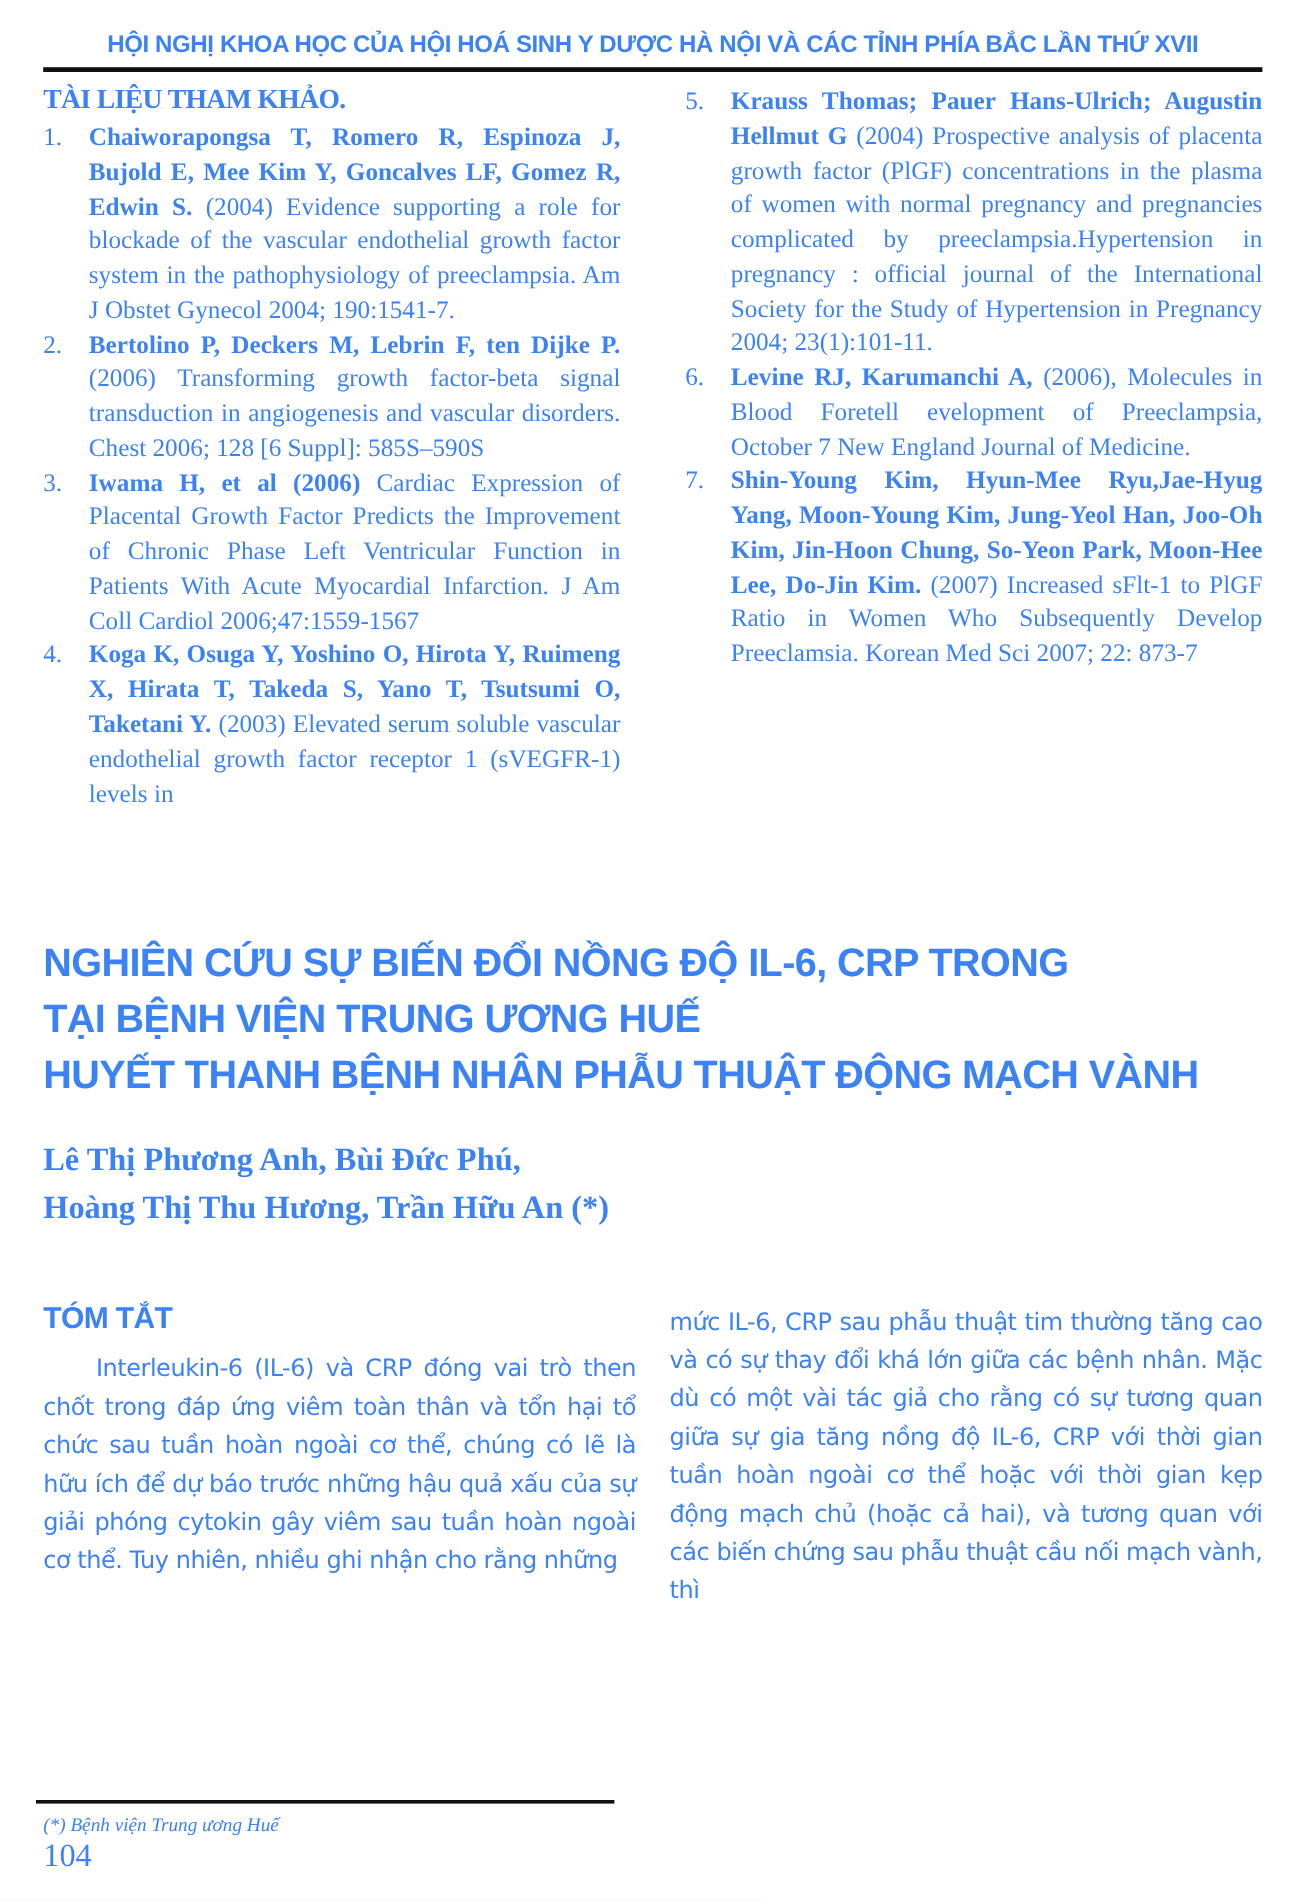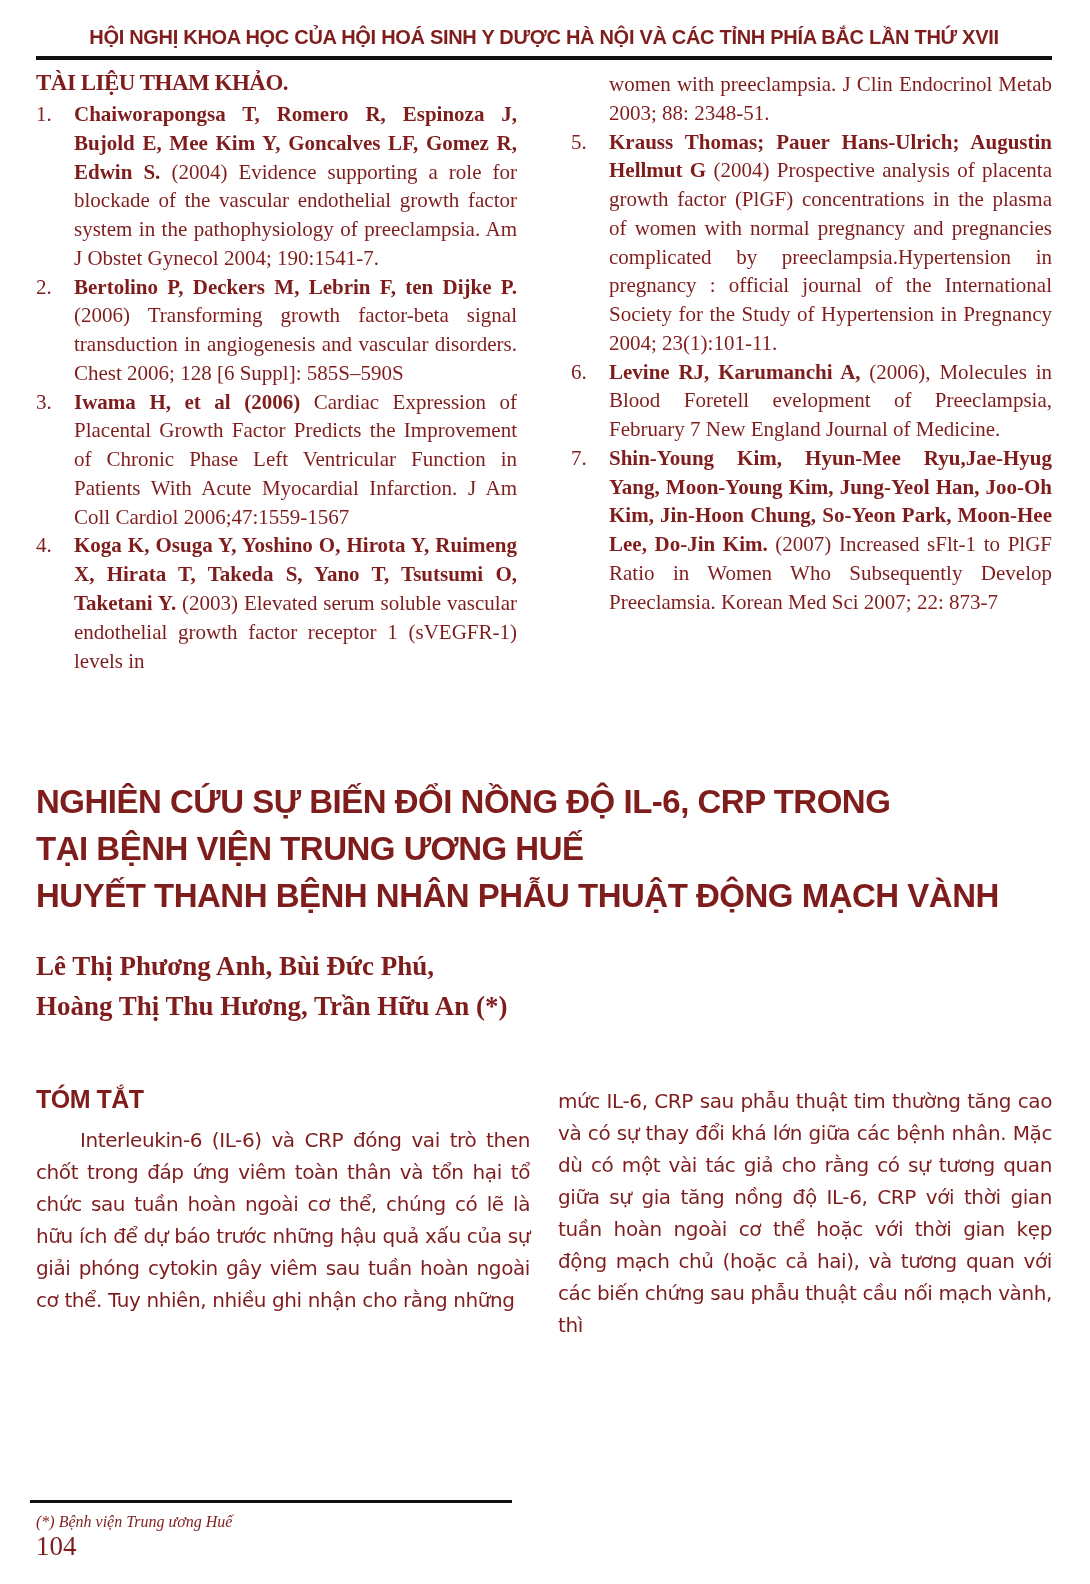--- a/index.html
+++ b/index.html
@@ -3,21 +3,21 @@
 <meta charset="utf-8">
 <style>
   * { margin: 0; padding: 0; box-sizing: border-box; }
   html, body { background: #e8e8e8; }
   .page {
     position: relative;
     width: 1090px;
     height: 1584px;
     margin: 0 auto;
     background: #ffffff;
-    color: #7f1d1d;
+    color: #3b82f6;
     overflow: hidden;
   }
   .content {
     padding: 26px 38px 0 36px;
   }
   
   .running-head {
     text-align: center;
     font-family: "Liberation Sans", sans-serif;
     font-weight: bold;
@@ -150,33 +150,29 @@
           <span class="ref-body"><b>Iwama H, et al (2006)</b><span> Cardiac Expression of Placental Growth Factor Predicts the Improvement of Chronic Phase Left Ventricular Function in Patients With Acute Myocardial Infarction. J Am Coll Cardiol 2006;47:1559-1567</span></span>
         </div>
 
         <div class="ref">
           <span class="ref-num">4.</span>
           <span class="ref-body"><b>Koga K, Osuga Y, Yoshino O, Hirota Y, Ruimeng X, Hirata T, Takeda S, Yano T, Tsutsumi O, Taketani Y.</b><span> (2003) Elevated serum soluble vascular endothelial growth factor receptor 1 (sVEGFR-1) levels in</span></span>
         </div>
       </div>
 
       <div class="ref-col">
-        <div class="ref">
-          <span class="ref-num"></span>
-          <span class="ref-body">women with preeclampsia. J Clin Endocrinol Metab 2003; 88: 2348-51.</span>
-        </div>
 
         <div class="ref">
           <span class="ref-num">5.</span>
           <span class="ref-body"><b>Krauss Thomas; Pauer Hans-Ulrich; Augustin Hellmut G</b><span> (2004) Prospective analysis of placenta growth factor (PlGF) concentrations in the plasma of women with normal pregnancy and pregnancies complicated by preeclampsia.Hypertension in pregnancy : official journal of the International Society for the Study of Hypertension in Pregnancy 2004; 23(1):101-11.</span></span>
         </div>
 
         <div class="ref">
           <span class="ref-num">6.</span>
-          <span class="ref-body"><b>Levine RJ, Karumanchi A,</b><span> (2006), Molecules in Blood Foretell evelopment of Preeclampsia, February 7 New England Journal of Medicine.</span></span>
+          <span class="ref-body"><b>Levine RJ, Karumanchi A,</b><span> (2006), Molecules in Blood Foretell evelopment of Preeclampsia, October 7 New England Journal of Medicine.</span></span>
         </div>
 
         <div class="ref">
           <span class="ref-num">7.</span>
           <span class="ref-body"><b>Shin-Young Kim, Hyun-Mee Ryu,Jae-Hyug Yang, Moon-Young Kim, Jung-Yeol Han, Joo-Oh Kim, Jin-Hoon Chung, So-Yeon Park, Moon-Hee Lee, Do-Jin Kim.</b><span> (2007) Increased sFlt-1 to PlGF Ratio in Women Who Subsequently Develop Preeclamsia. Korean Med Sci 2007; 22: 873-7</span></span>
         </div>
       </div>
 
     </div>
 

